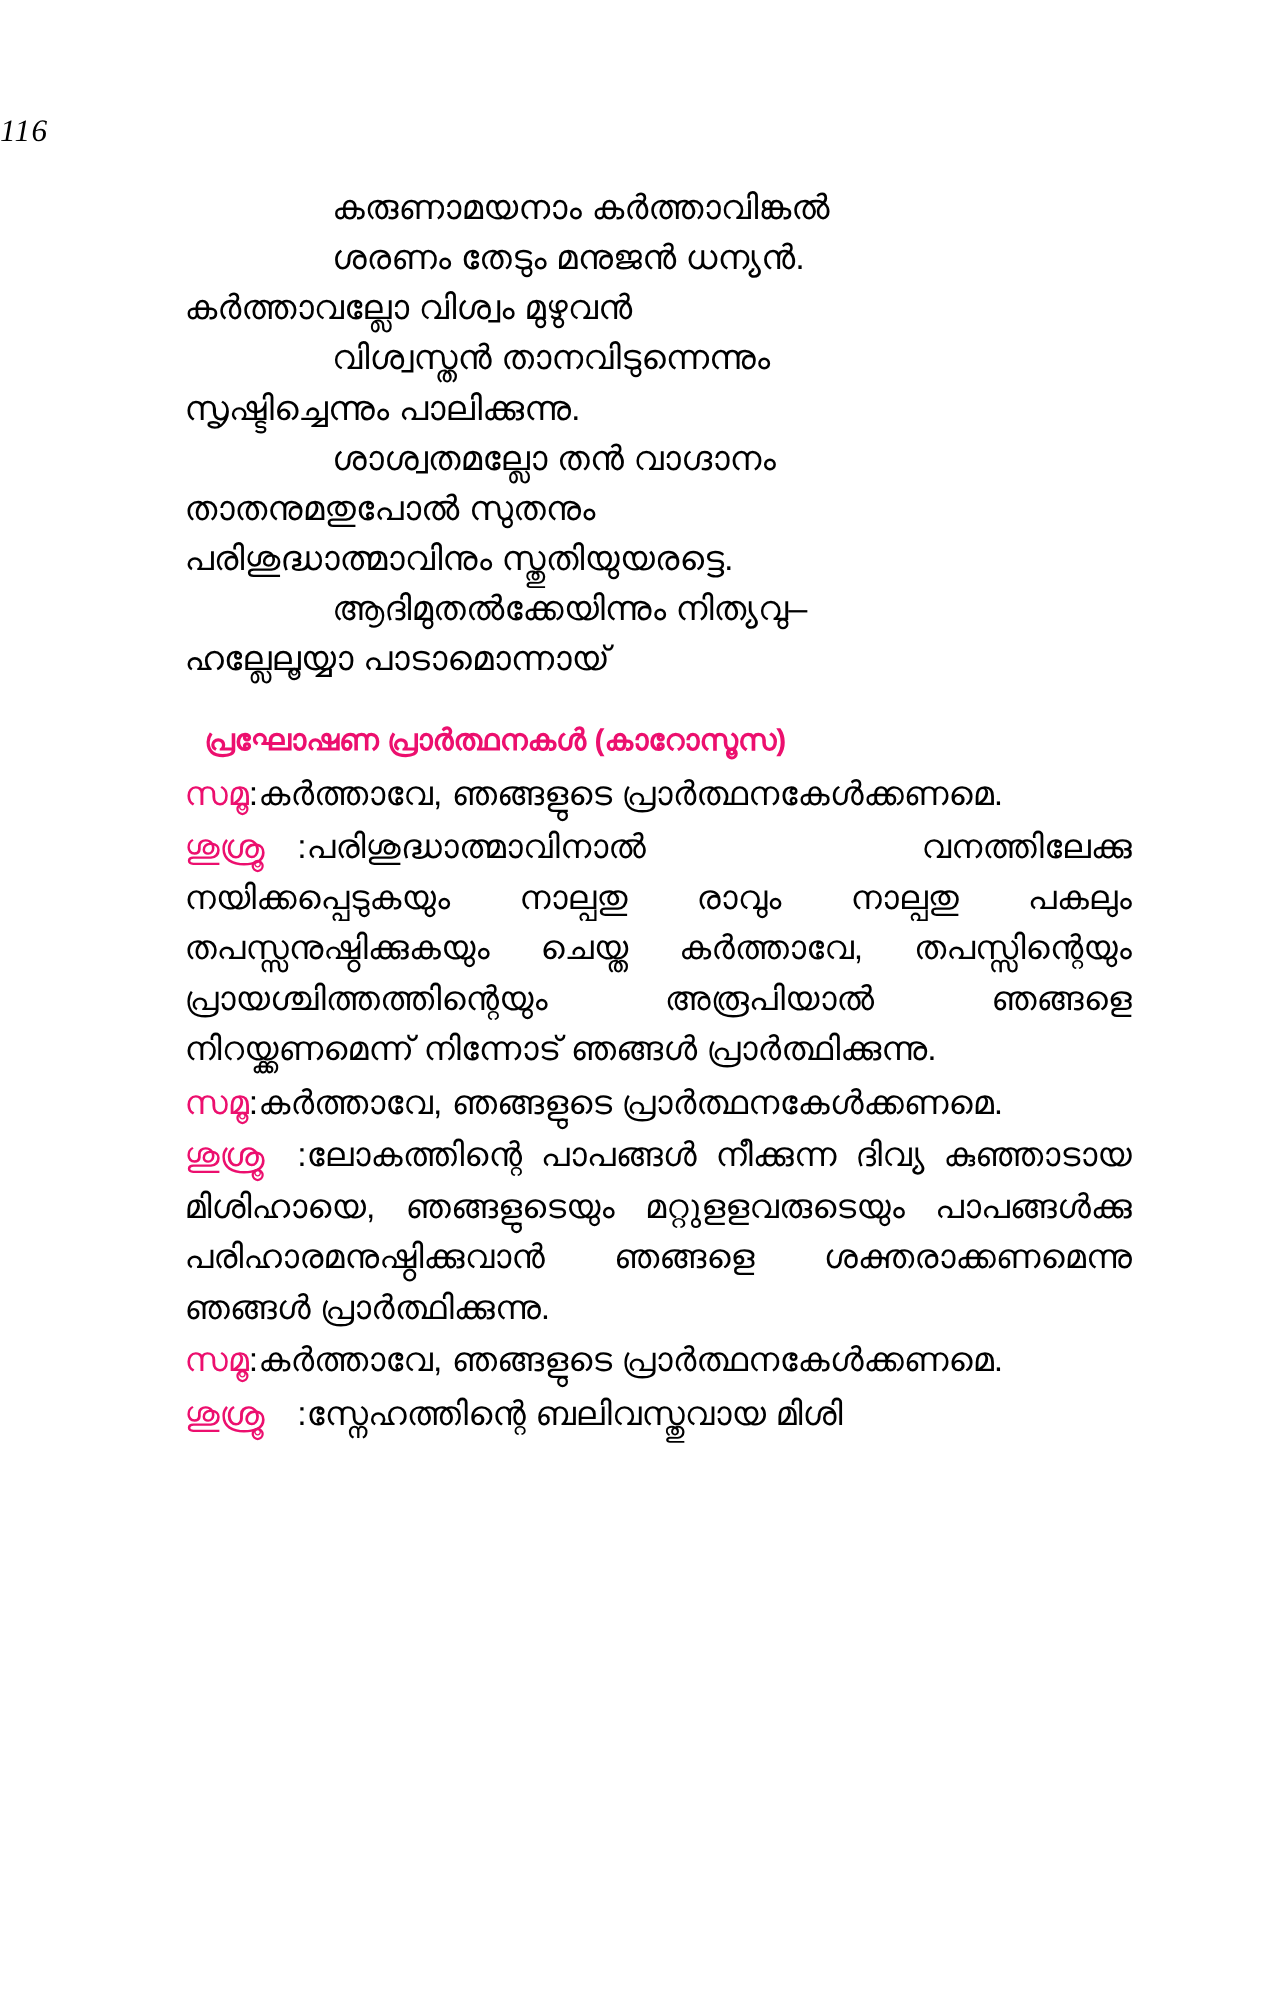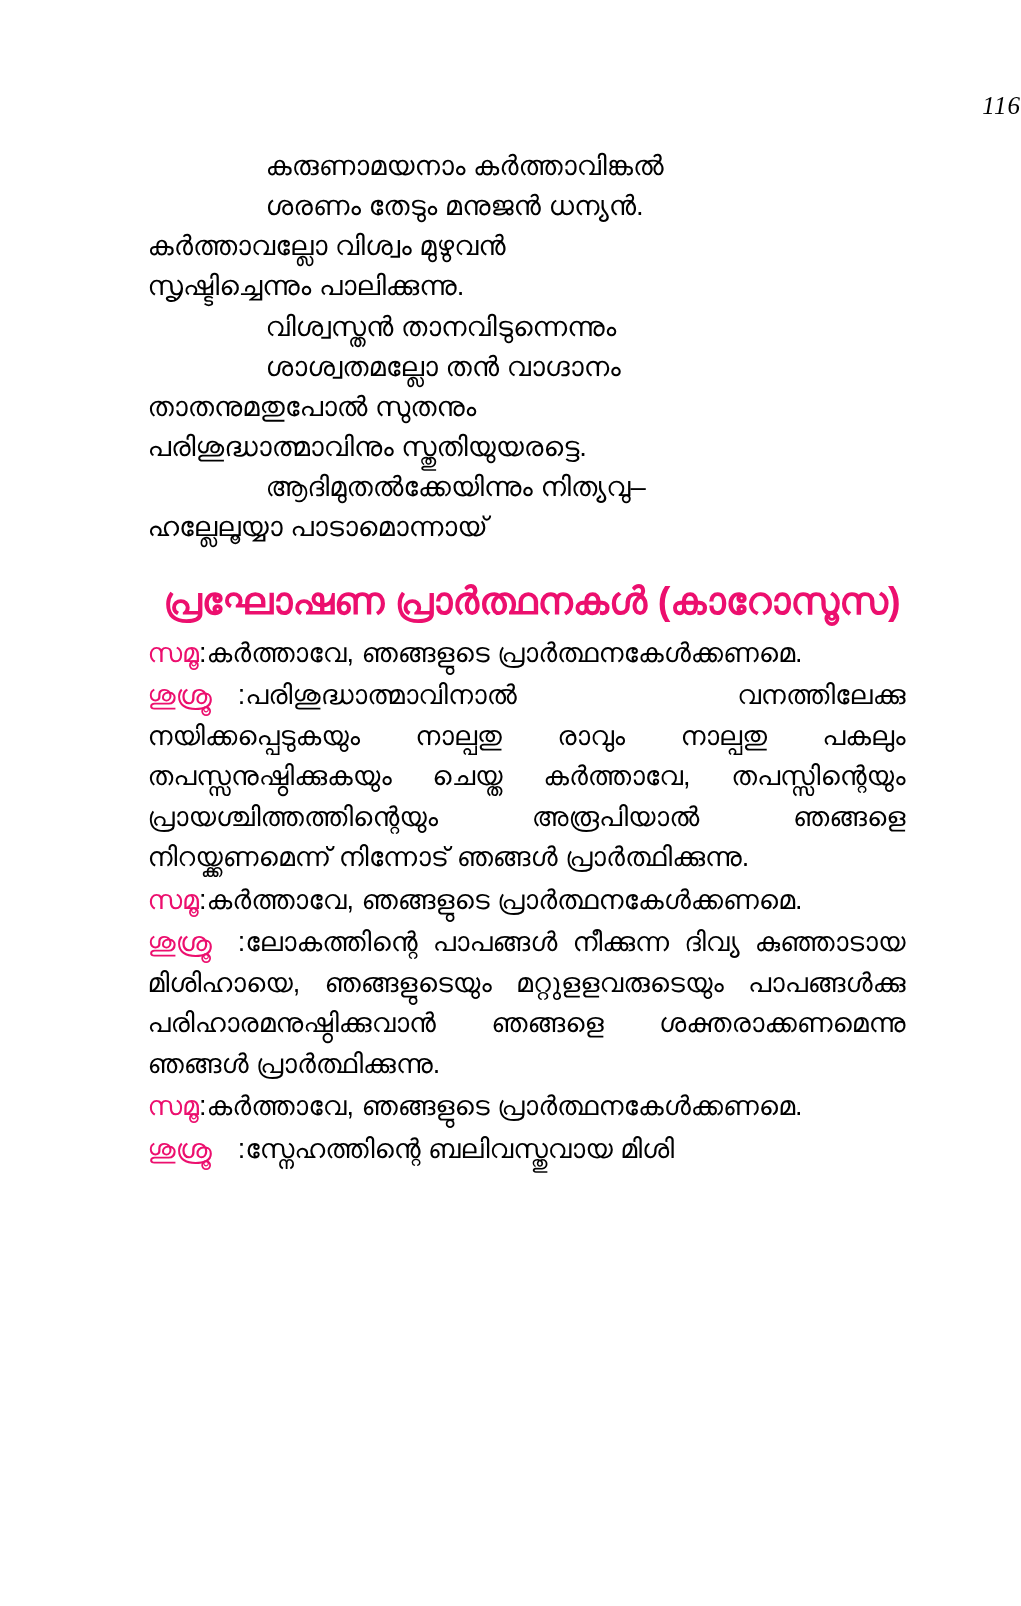--- a/index.html
+++ b/index.html
@@ -13,21 +13,21 @@
   .page {
     position: relative;
     width: 1021px;
     height: 1606px;
     background: #ffffff;
     box-sizing: border-box;
     padding: 0;
     overflow: hidden;
   }
   .page-number {
-    text-align: right;
+    text-align: left;
     font-family: "Liberation Serif", serif;
     font-style: italic;
     font-size: 25px;
     color: #000000;
     margin-top: 92px;
     letter-spacing: 1px;
   }
   .content {
     margin: 4px auto;
     width: 790px;
@@ -42,21 +42,21 @@
     font-size: 27.5px;
     color: #000000;
     line-height: 1.46;
     white-space: pre;
   }
   .hymn-line.indent {
     padding-left: 118px;
   }
   .section-title {
     color: #ec0f6e;
-    font-size: 38px;
+    font-size: 24px;
     font-weight: bold;
     margin-top: 30px;
     margin-bottom: 6px;
     padding-left: 16px;
     line-height: 1.3;
   }
   .prayer-block {
     margin-bottom: 1px;
   }
   .prayer-para {
@@ -88,22 +88,22 @@
 <div class="page">
 
   <div class="page-number">116</div>
 
   <div class="content">
 
     <div class="hymn">
       <div class="hymn-line indent">കരുണാമയനാം കർത്താവിങ്കൽ</div>
       <div class="hymn-line indent">ശരണം തേടും മനുജൻ ധന്യൻ.</div>
       <div class="hymn-line">കർത്താവല്ലോ വിശ്വം മുഴുവൻ</div>
+      <div class="hymn-line indent">വിശ്വസ്തൻ താനവിടുന്നെന്നും</div>
       <div class="hymn-line">സൃഷ്ടിച്ചെന്നും പാലിക്കുന്നു.</div>
-      <div class="hymn-line indent">വിശ്വസ്തൻ താനവിടുന്നെന്നും</div>
       <div class="hymn-line indent">ശാശ്വതമല്ലോ തൻ വാഗ്ദാനം</div>
       <div class="hymn-line">താതനുമതുപോൽ സുതനും</div>
       <div class="hymn-line">പരിശുദ്ധാത്മാവിനും സ്തുതിയുയരട്ടെ.</div>
       <div class="hymn-line indent">ആദിമുതൽക്കേയിന്നും നിത്യവു–</div>
       <div class="hymn-line">ഹല്ലേലൂയ്യാ പാടാമൊന്നായ്</div>
     </div>
 
     <div class="section-title">പ്രഘോഷണ പ്രാർത്ഥനകൾ (കാറോസൂസ)</div>
 
     <div class="prayer-block">

